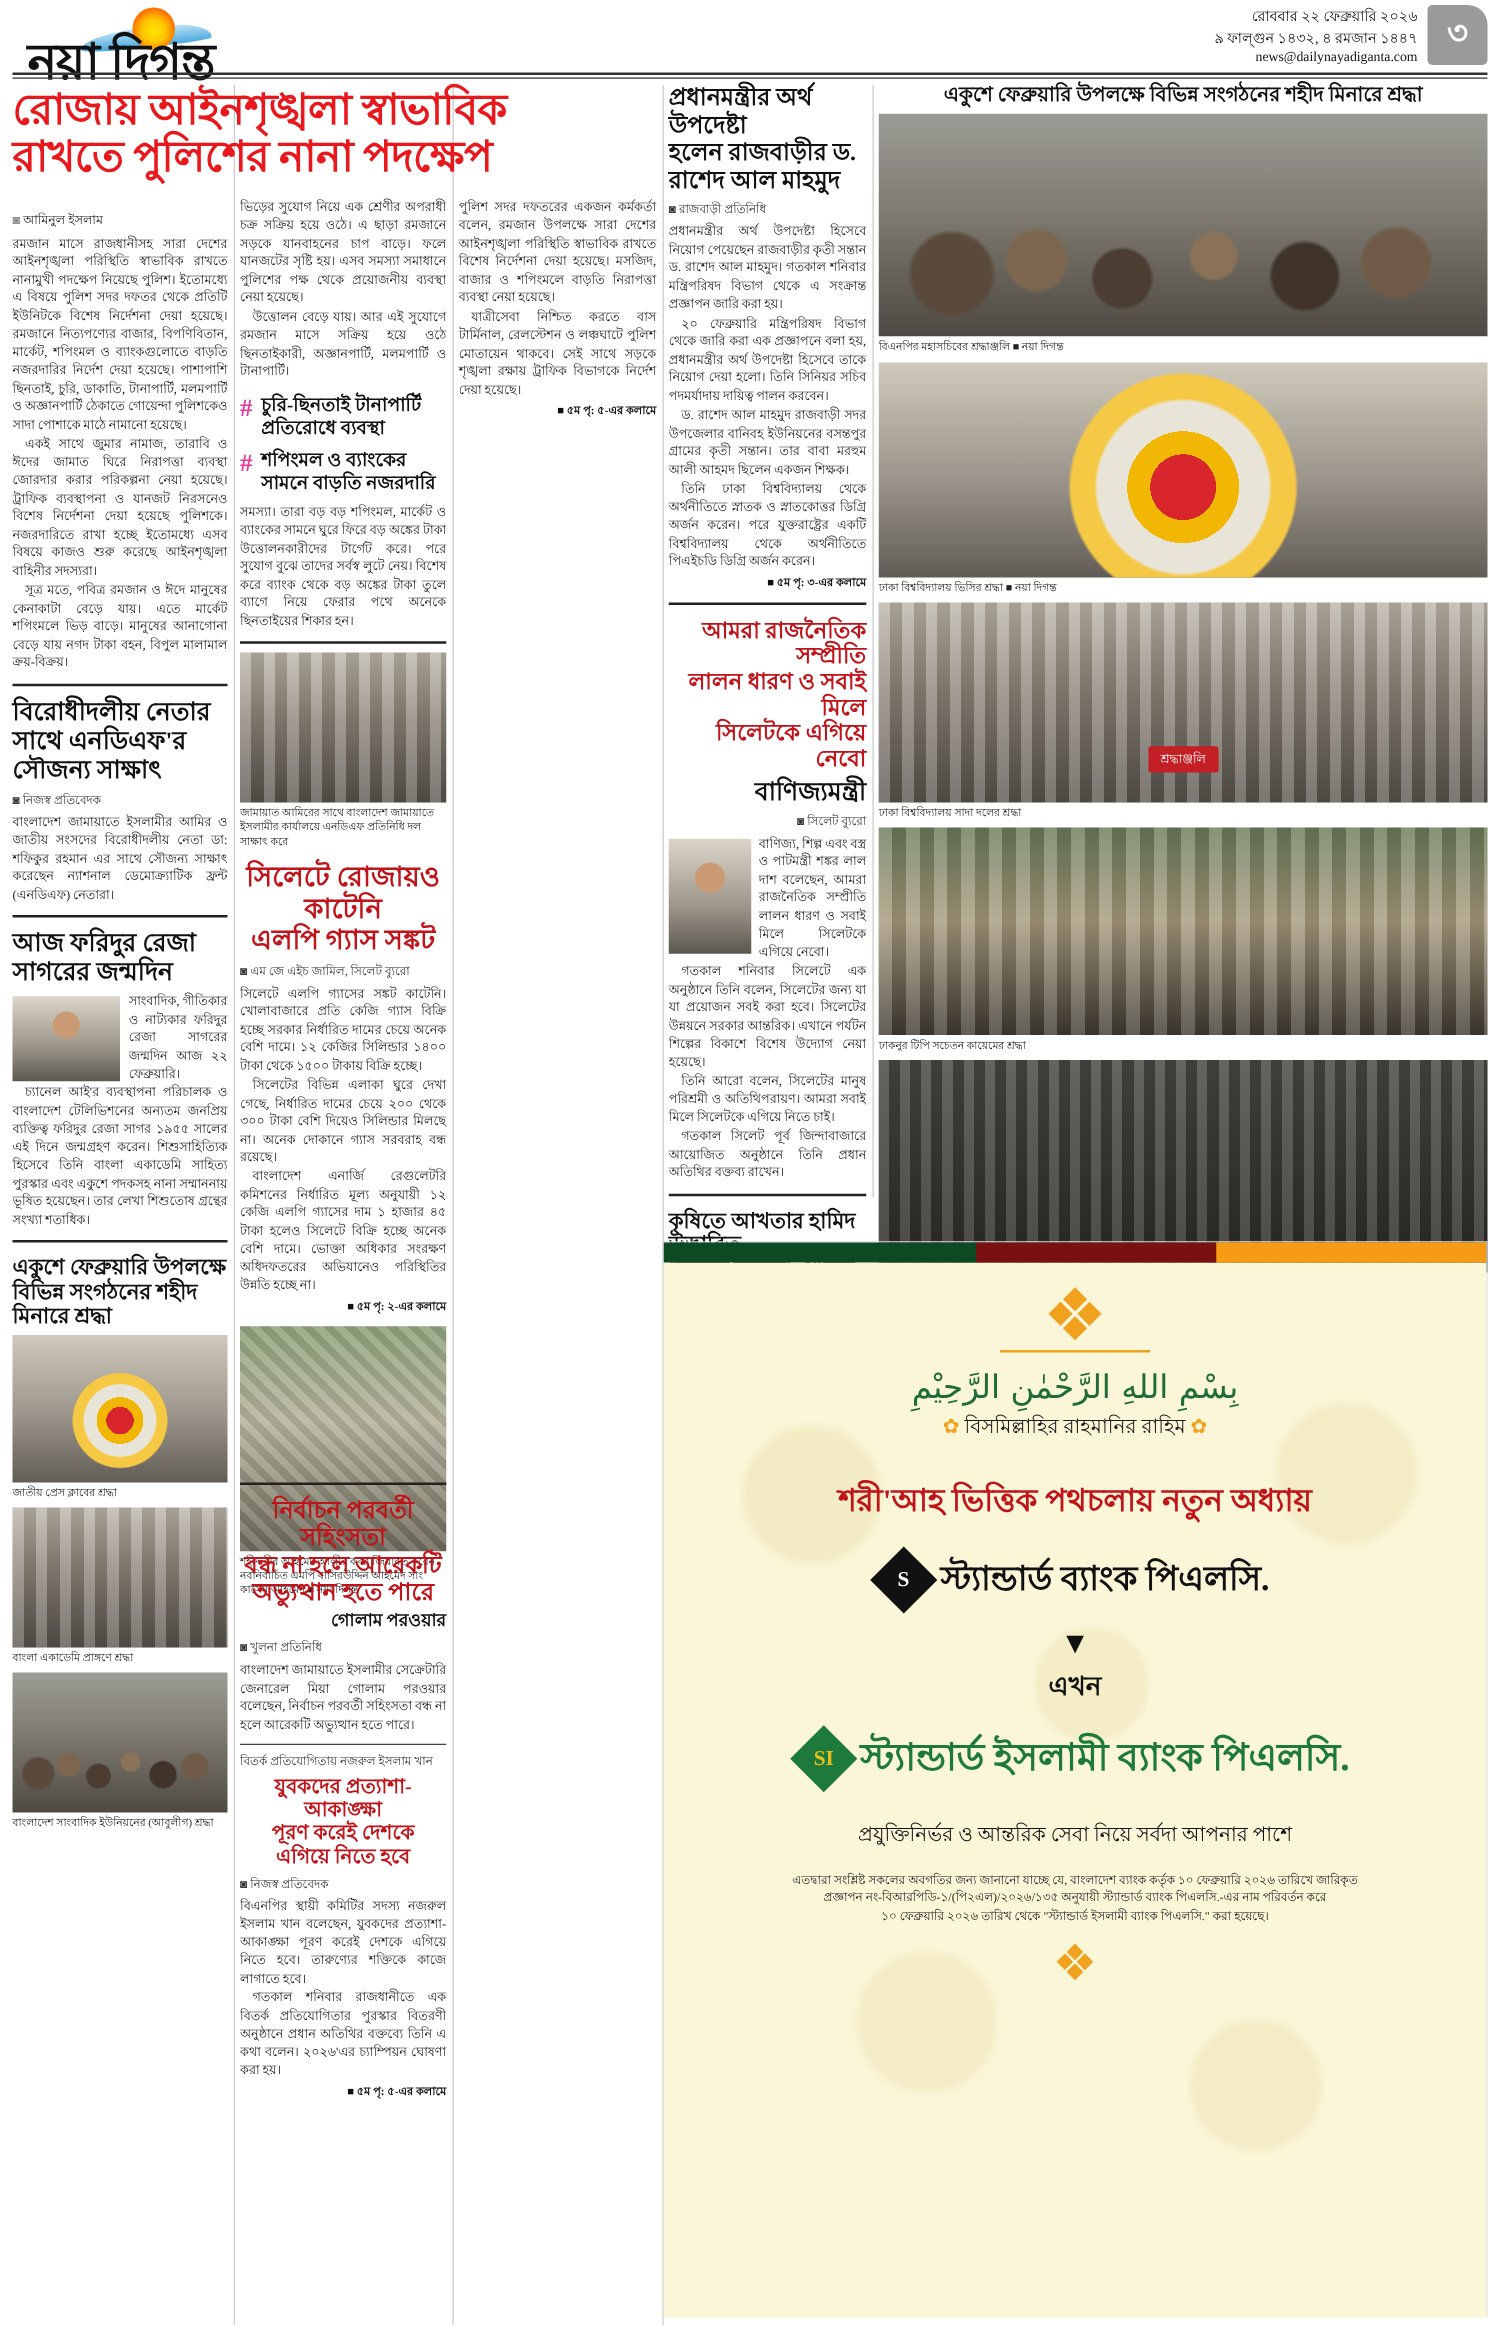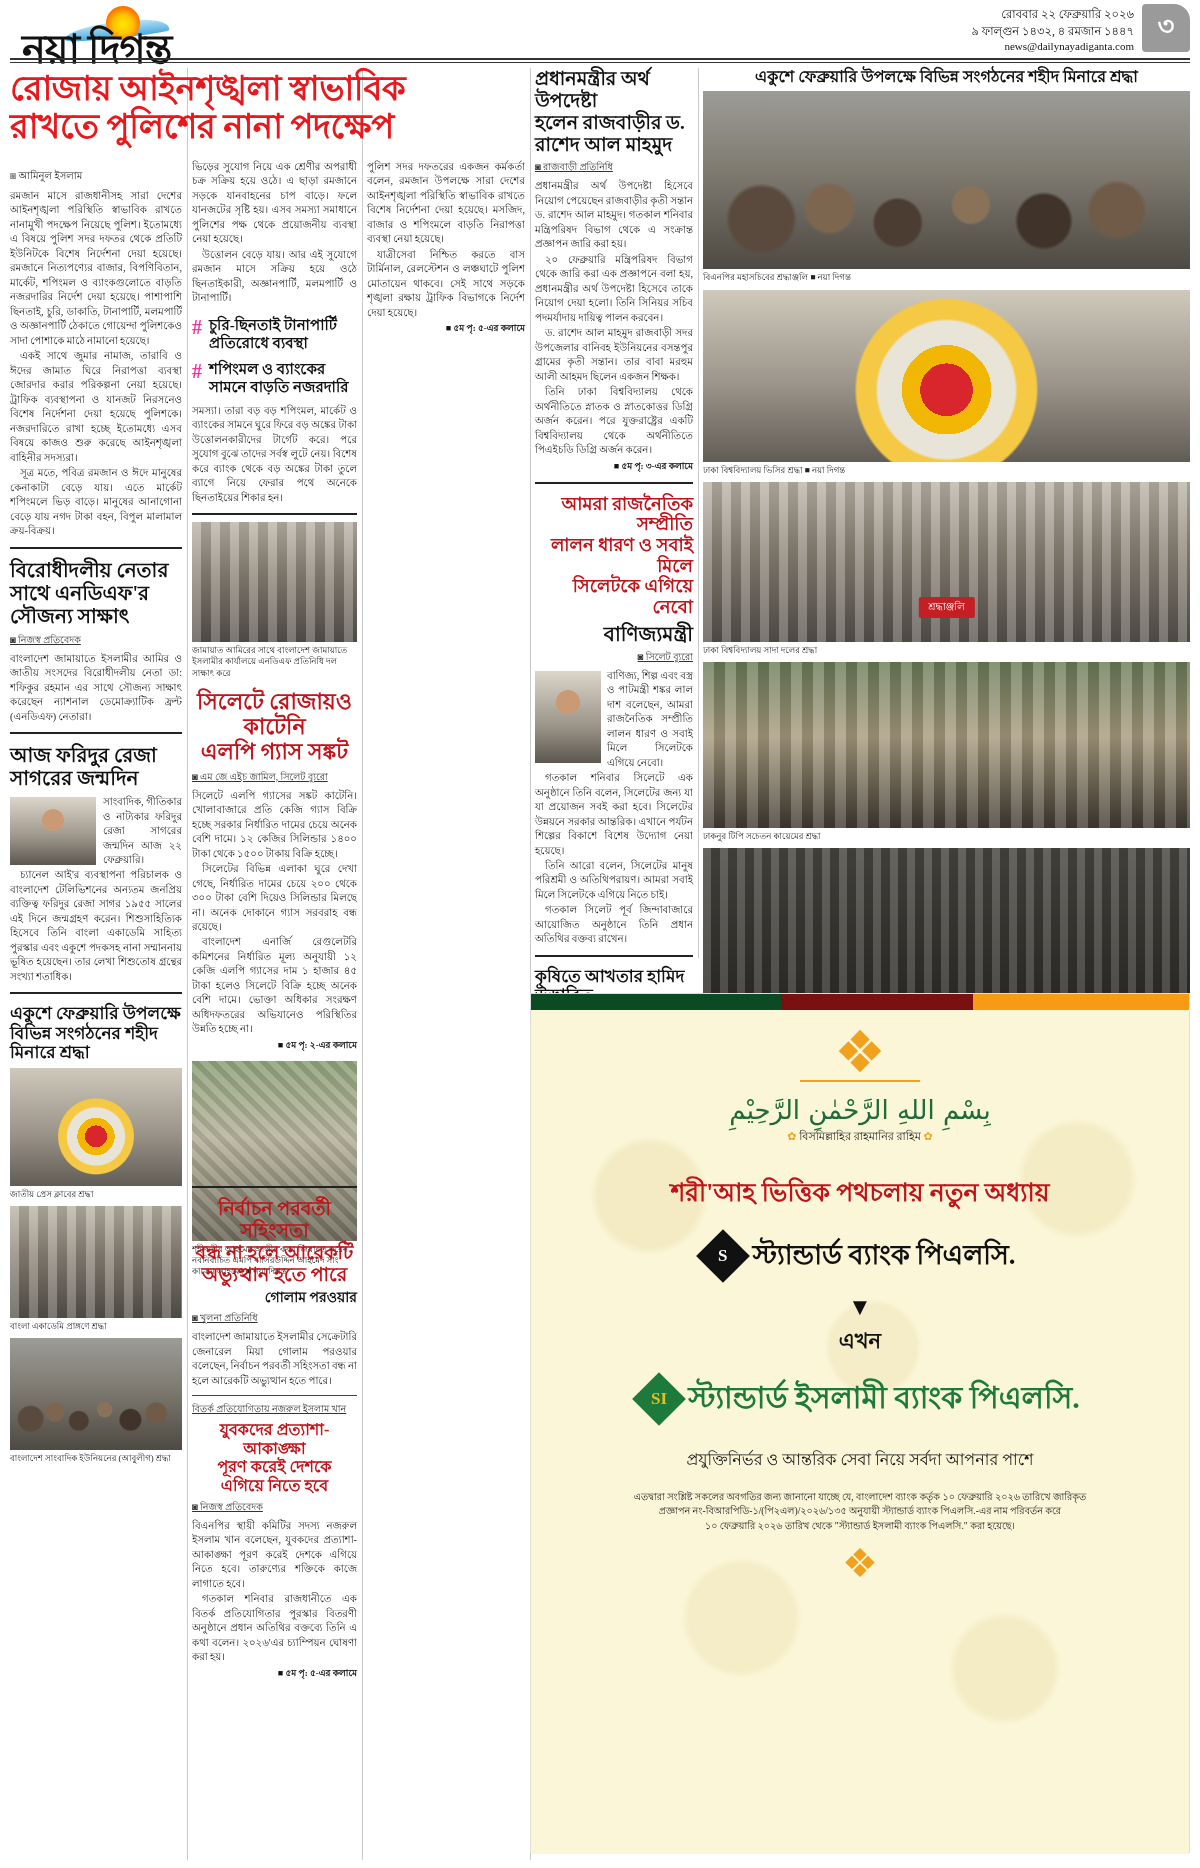--- a/index.html
+++ b/index.html
@@ -79,21 +79,21 @@
   
   .sec-head {
     font-size:20px; font-weight:700; line-height:1.15; color:#111;
     margin:10px 0 5px 0;
   }
   .sec-head.sm { font-size:17px; }
   .sec-head.red { color:#c0141a; }
   .sec-head.center { text-align:center; }
   .sec-head.right { text-align:right; }
 
-  .kicker { font-size:9.5px; color:#333; margin:4px 0 4px 0;text-decoration:underline; }
+  .kicker { font-size:9.5px; color:#333; margin:4px 0 4px 0; }
   .kicker.right { text-align:right; }
 
   .hr-thin { height:1px; background:#444; margin:7px 0 6px 0; }
   .hr-thick { height:2px; background:#222; margin:8px 0 7px 0; }
 
   
   .bullets { margin:10px 0 8px 0; }
   .bullet-row { display:flex; gap:7px; align-items:flex-start; margin-bottom:8px; }
   .hashmark { color:#e8389b; font-size:20px; font-weight:700; line-height:1; margin-top:1px; }
   .bullet-txt { font-size:15px; font-weight:700; line-height:1.2; color:#111; }
@@ -158,21 +158,21 @@
       radial-gradient(circle at 72% 78%, rgba(215,195,120,.20) 0 6%, transparent 7%),
       #fbf6d8;
     text-align:center; padding:16px 20px 14px 20px;
   }
   .ad-orn {
     font-size:58px; color:#f0a11e; line-height:.9; margin-bottom:2px;
     font-family:"DejaVu Sans", sans-serif;
   }
   .ad-orn-rule { width:120px; height:2px; background:#f0a11e; margin:2px auto 14px auto; }
   .ad-bismillah-ar { font-size:26px; color:#1f6b3a; font-family:"DejaVu Sans", sans-serif; line-height:1.1; }
-  .ad-bismillah-bn { font-size:11px; color:#1a1a1a; margin-top:3px; }
+  .ad-bismillah-bn { font-size:16px; color:#1a1a1a; margin-top:3px; }
   .ad-bismillah-bn .fl { color:#f0a11e; }
   .ad-h1 { font-size:25px; font-weight:700; color:#c0141a; margin:26px 0 18px 0; }
   .ad-brand { display:flex; align-items:center; justify-content:center; gap:10px; margin:4px 0 0 0; }
   .ad-brand .mark {
     width:38px; height:38px; background:#111; transform:rotate(45deg);
     display:flex; align-items:center; justify-content:center;
   }
   .ad-brand .mark span { transform:rotate(-45deg); color:#fff; font-size:17px; font-weight:700; }
   .ad-brand.green .mark { background:#1d7a3c; }
   .ad-brand.green .mark span { color:#e8c01a; }

